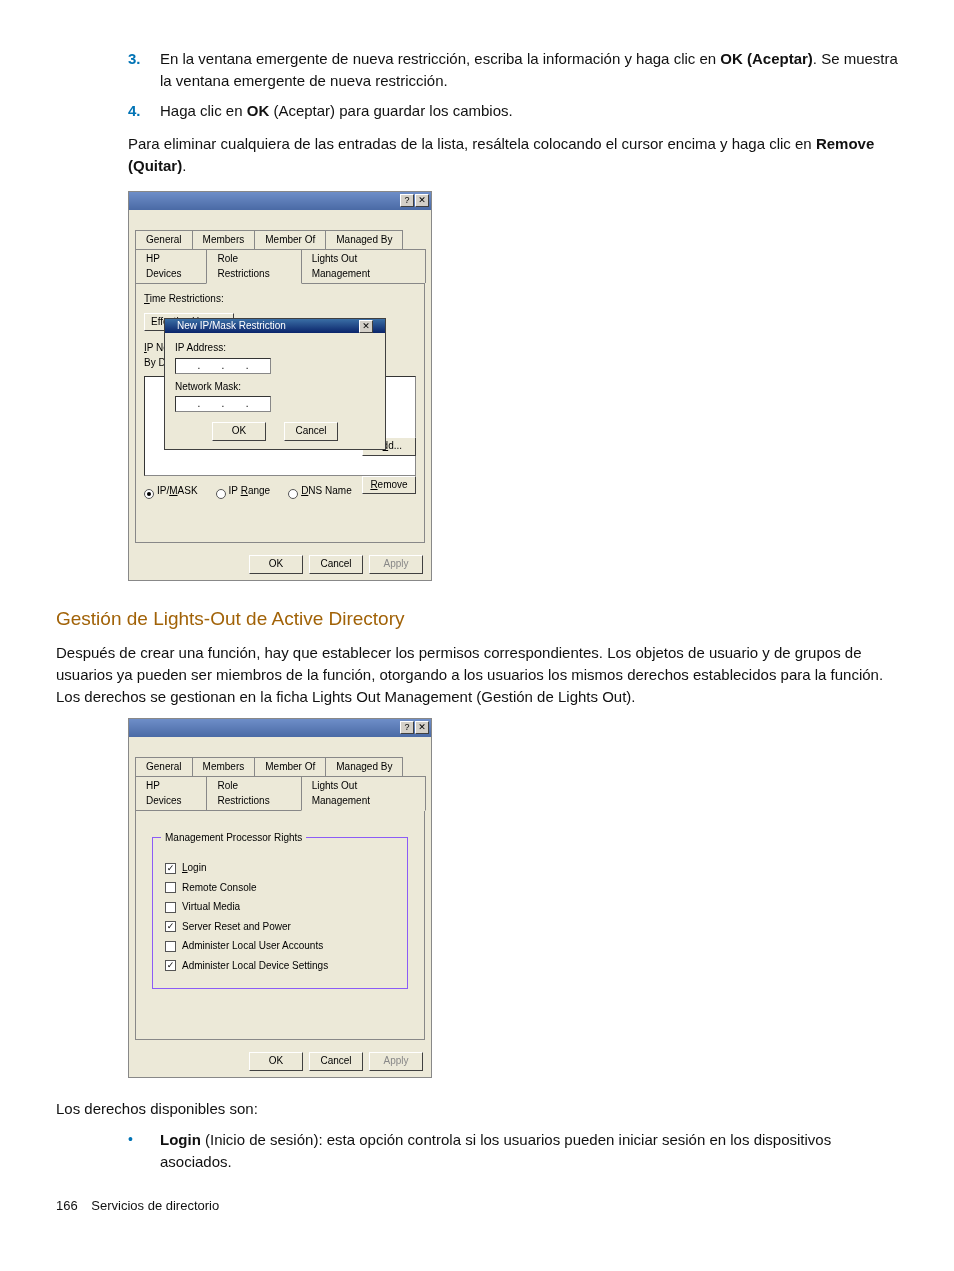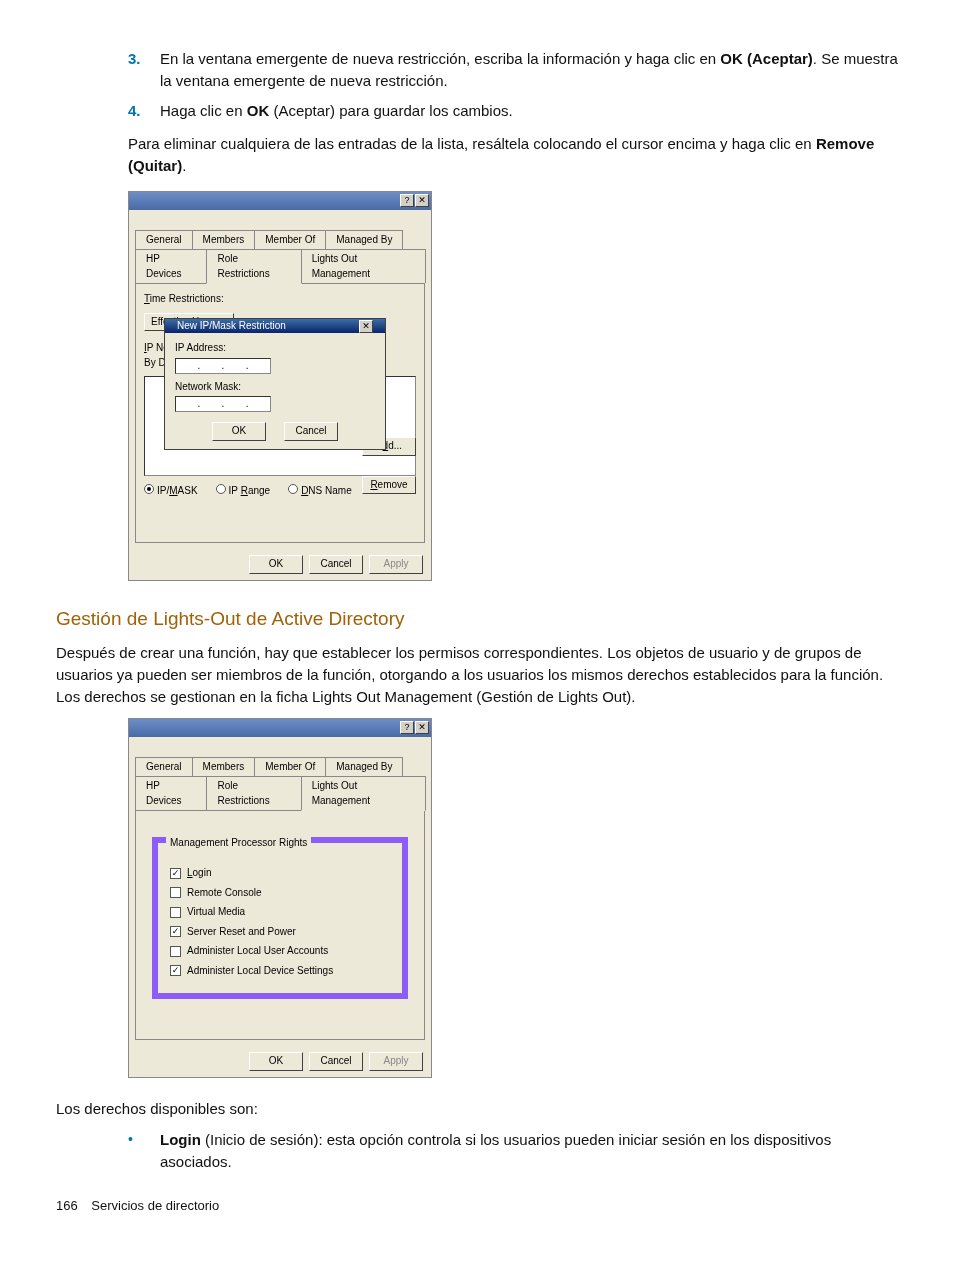--- a/index.html
+++ b/index.html
@@ -107,21 +107,21 @@
     gap: 6px;
     padding: 6px 8px;
   }
   .list-white {
     background: #fff;
     border: 1px inset #888;
     height: 100px;
     margin: 6px 0;
   }
   .radio-row { display: flex; gap: 18px; align-items: center; margin-top: 8px; }
-  .radio-row label { display: flex; align-items: flex-start; gap: 3px; }
+  .radio-row label { display: flex; align-items: flex-end; gap: 3px; }
   .radio-dot {
     width: 10px; height: 10px; border-radius: 50%;
     border: 1px solid #555; background: #fff; display: inline-flex;
     align-items: center; justify-content: center;
   }
   .radio-dot.sel::after { content:""; width:4px; height:4px; border-radius:50%; background:#000; }
   .side-btns { position: absolute; right: 8px; bottom: 48px; display: flex; flex-direction: column; gap: 20px; }
   .popup {
     position: absolute;
     left: 28px; top: 34px;
@@ -138,21 +138,21 @@
     font-size: 10px;
   }
   .ip-oct span { color: #000; }
   .popup-body { padding: 8px 10px; }
   .popup-row { margin-bottom: 6px; }
   .popup-row .lbl { display: block; margin-bottom: 2px; }
   .popup-btns { display: flex; justify-content: center; gap: 18px; margin-top: 10px; }
   .u { text-decoration: underline; }
 
   .groupbox {
-    border: 6px solid #8b5cf6;
+    border: 1px solid #8b5cf6;
     margin: 18px 8px 8px 8px;
     padding: 18px 12px 10px 12px;
     position: relative;
   }
   .groupbox-title {
     position: absolute; top: -7px; left: 8px;
     background: #ece9d8; padding: 0 4px; font-size: 10px;
   }
   .chk-row { display: flex; align-items: center; gap: 6px; margin: 5px 0; }
   .chk {

